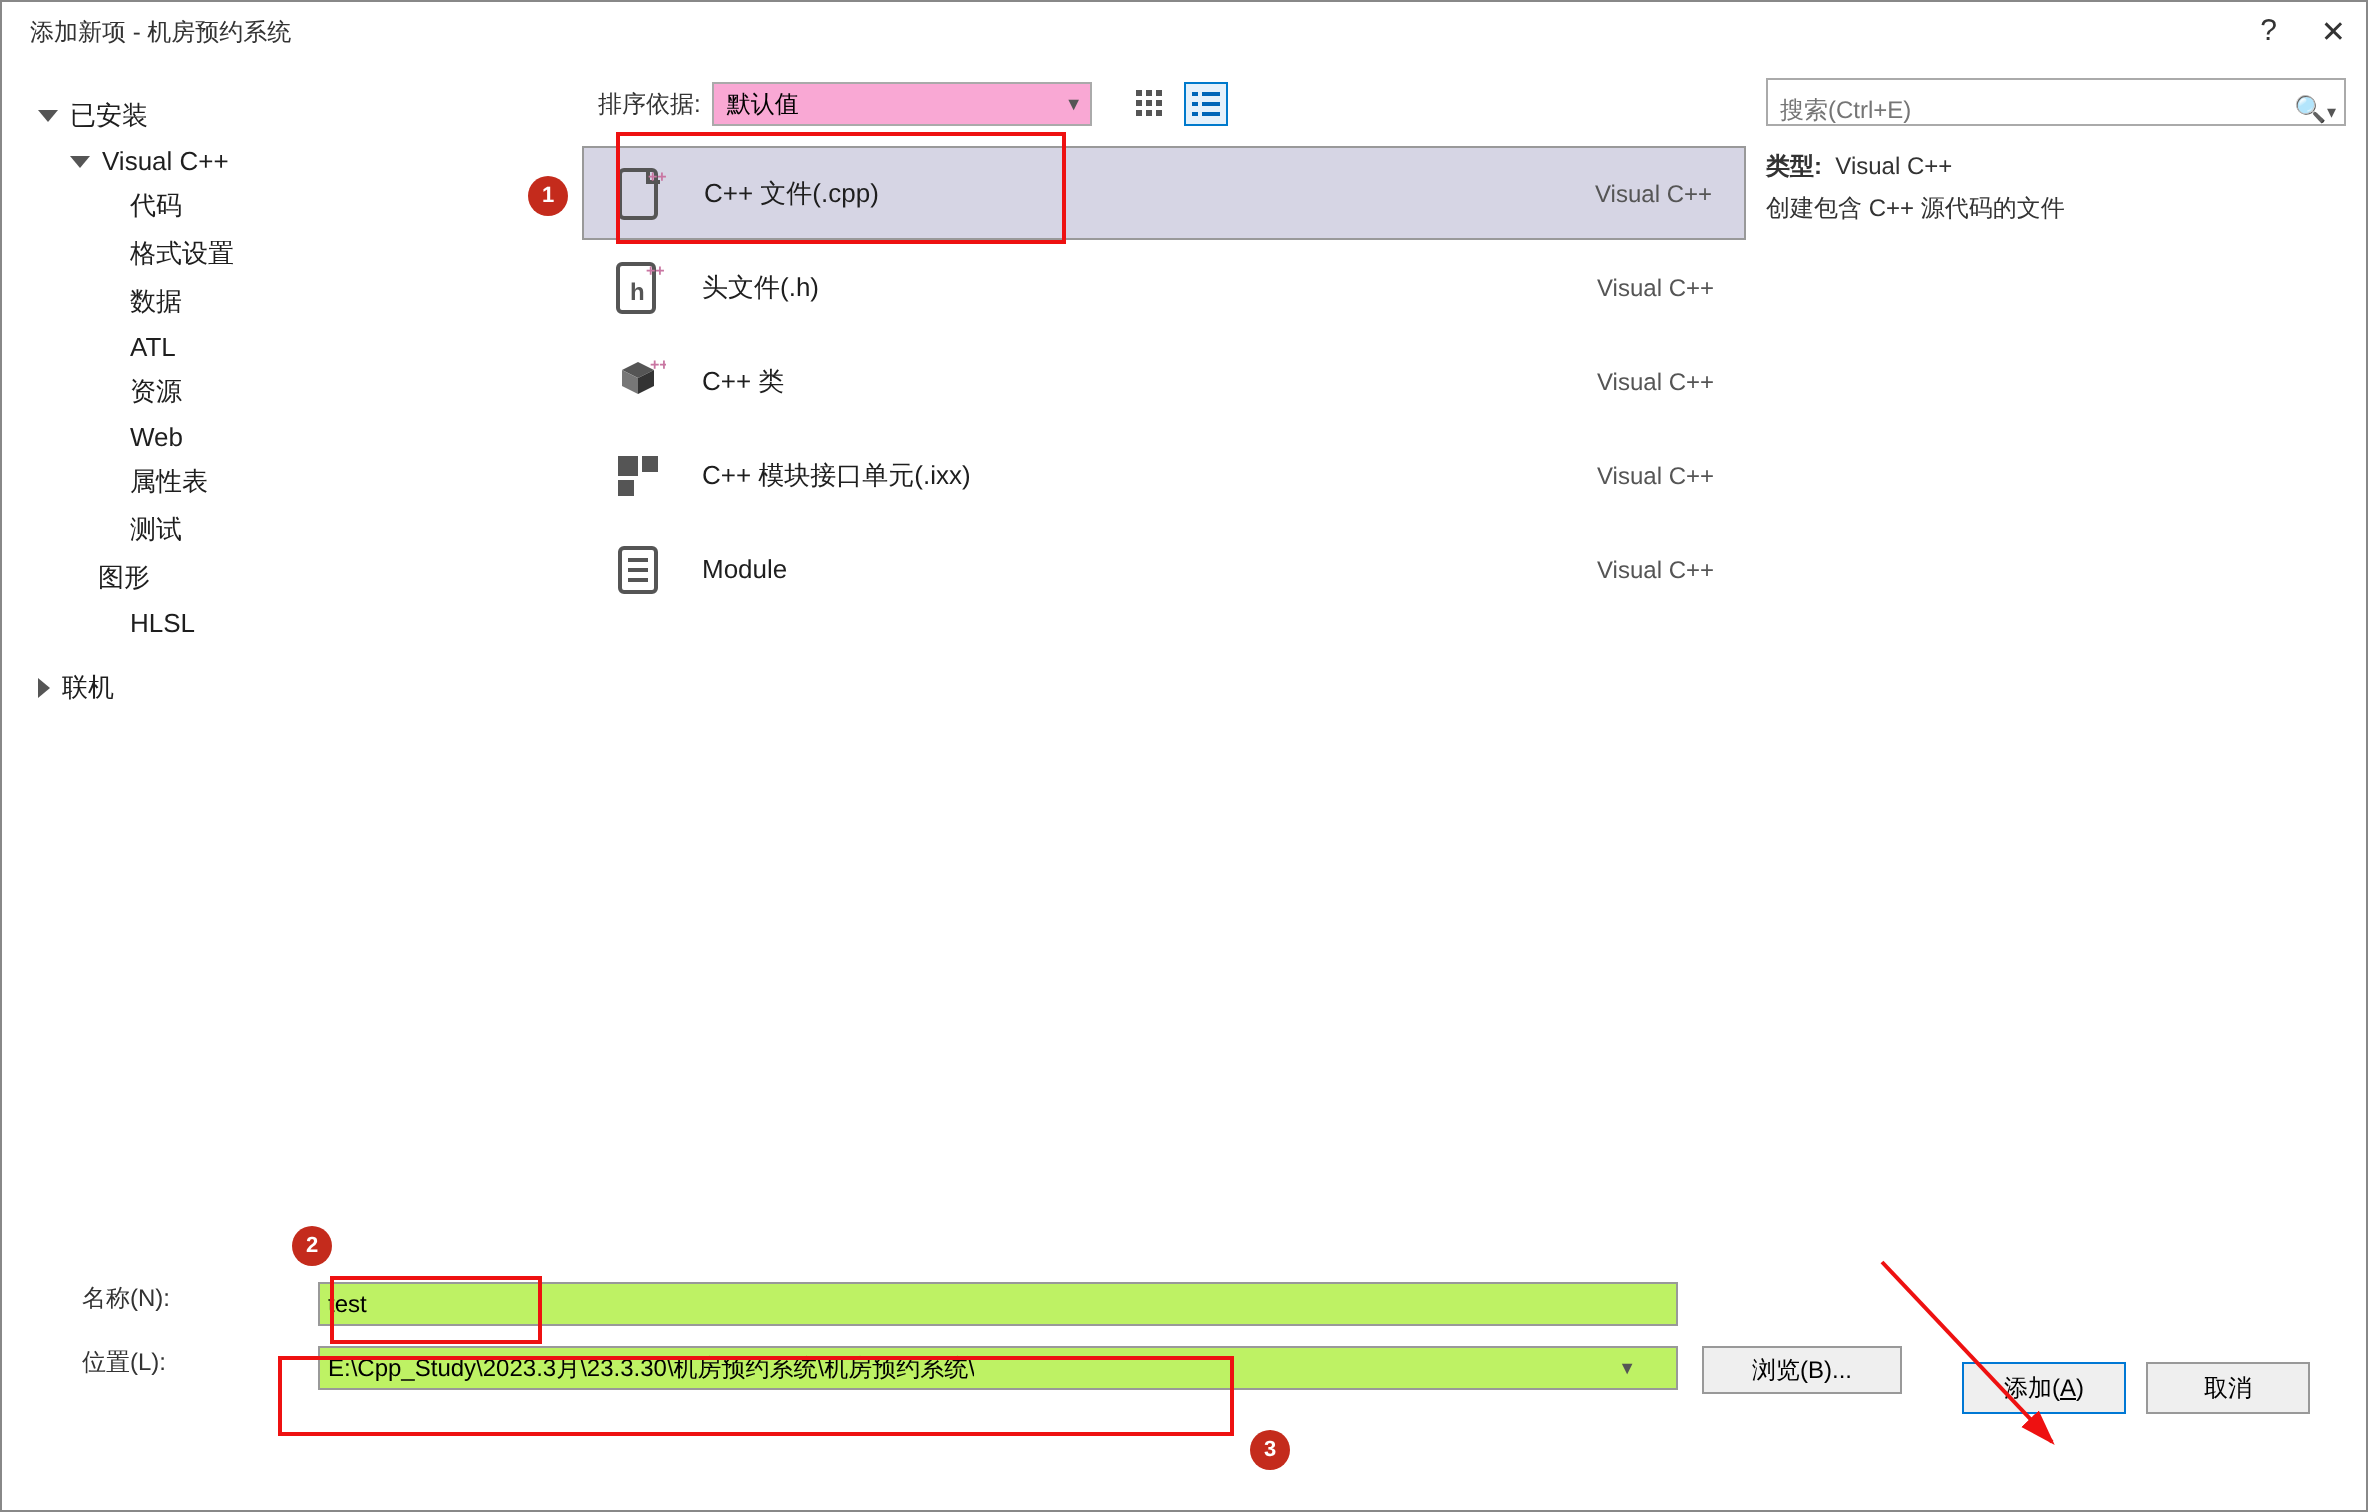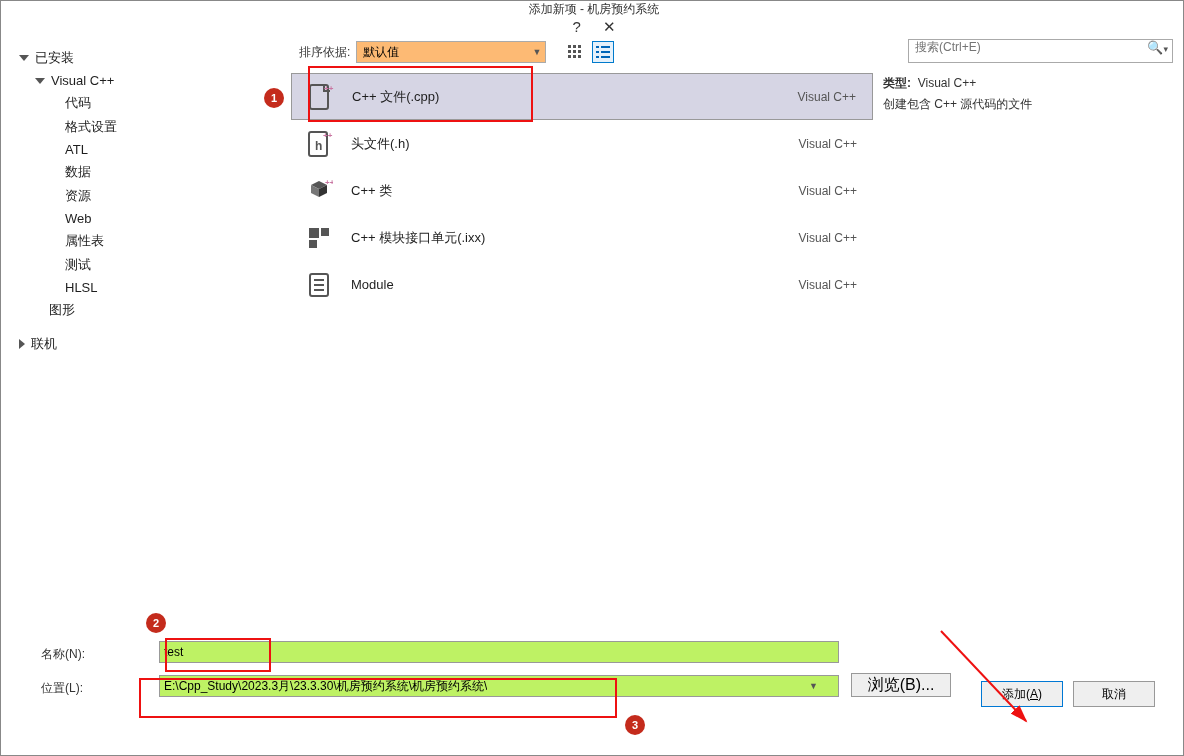--- a/index.html
+++ b/index.html
@@ -1,68 +1,68 @@
 <!DOCTYPE html>
 <html><head>
 <meta charset="utf-8">
 <style>
 * { box-sizing: border-box; margin: 0; padding: 0; font-family: "Microsoft YaHei", "Segoe UI", sans-serif; }
 body { width: 1184px; height: 756px; background: #fff; position: relative; border: 1px solid #888; overflow: hidden; }
 
-.titlebar { height: 30px; display: flex; align-items: center; justify-content: space-between; padding: 0 10px 0 14px; font-size: 12px; flex-direction: column; }
+.titlebar { height: 30px; display: flex; align-items: center; justify-content: space-between; padding: 0 10px 0 14px; font-size: 12px; }
 .titlebar .title { color: #333; }
 .titlebar .controls { display: flex; gap: 22px; font-size: 15px; color: #333; }
 .titlebar .controls span { cursor: pointer; }
 
 .main { display: flex; height: 596px; }
 
 .sidebar { width: 290px; padding: 15px 10px 10px 18px; font-size: 13px; color: #1e1e1e; }
 .tree-node { padding: 3px 0 3px 0; cursor: pointer; display: flex; align-items: center; }
 .tree-arrow { display: inline-block; width: 0; height: 0; margin-right: 6px; }
 .arrow-down { border-left: 5px solid transparent; border-right: 5px solid transparent; border-top: 6px solid #555; }
 .arrow-right { border-top: 5px solid transparent; border-bottom: 5px solid transparent; border-left: 6px solid #555; }
 .tree-level-1 { padding-left: 0; font-weight: normal; }
 .tree-level-2 { padding-left: 16px; }
 .tree-level-3 { padding-left: 46px; }
 .tree-level-2-plain { padding-left: 30px; }
 .tree-node.selected { font-weight: normal; }
 
 .center { flex: 1; display: flex; flex-direction: column; }
 .sortbar { height: 36px; display: flex; align-items: center; padding: 6px 8px 0 8px; gap: 6px; font-size: 12px; }
 .sort-label { color: #333; }
-.sort-dropdown { width: 190px; height: 22px; border: 1px solid #aaa; display: flex; align-items: center; justify-content: space-between; padding: 0 4px 0 6px; background: #fdba74; }
+.sort-dropdown { width: 190px; height: 22px; border: 1px solid #aaa; display: flex; align-items: center; justify-content: space-between; padding: 0 4px 0 6px; background: #f9a8d4; }
 .dd-arrow { font-size: 9px; color: #555; }
 .view-icon { width: 22px; height: 22px; border: 1px solid transparent; display: flex; align-items: center; justify-content: center; }
 .view-icon.active { border: 1px solid #007acc; background: #e5f1fb; }
 .grid-icon-svg { width: 14px; height: 14px; }
 .list-icon-svg { width: 14px; height: 14px; }
 
 .item-list { flex: 1; padding-top: 6px; }
 .item-row { height: 47px; display: flex; align-items: center; padding: 0 12px 0 12px; cursor: pointer; }
 .item-row.selected { background: #d6d5e4; border: 1px solid #999; }
 .item-icon { width: 32px; height: 32px; margin-right: 16px; display: flex; align-items: center; justify-content: center; }
 .item-name { flex: 1; font-size: 13px; color: #1e1e1e; }
 .item-lang { font-size: 12px; color: #555; margin-right: 4px; }
 
 .right-panel { width: 310px; padding: 8px 10px 10px 10px; }
-.search-box { height: 24px; border: 1px solid #aaa; display: flex; align-items: flex-start; padding: 0 4px 0 6px; background: #fff; margin-bottom: 12px; margin-left: 25px; }
+.search-box { height: 24px; border: 1px solid #aaa; display: flex; align-items: flex-end; padding: 0 4px 0 6px; background: #fff; margin-bottom: 12px; }
 .search-input { flex: 1; border: none; outline: none; font-size: 12px; background: transparent; }
 .search-icon { font-size: 13px; color: #555; }
 .type-line { font-size: 12px; color: #333; margin-bottom: 4px; }
 .type-line b { font-weight: bold; }
 .desc-line { font-size: 12px; color: #333; }
 
 .bottom { padding: 14px 14px 14px 40px; font-size: 12px; position: relative; }
-.form-row { display: flex; align-items: flex-end; margin-bottom: 10px; }
+.form-row { display: flex; align-items: flex-start; margin-bottom: 10px; }
 .form-label { width: 118px; color: #333; }
 .form-input { height: 22px; border: 1px solid #999; padding: 0 4px; font-size: 12px; background: #bef264; }
 .name-input { width: 680px; }
 .loc-input { width: 680px; display:flex; align-items:center; justify-content:space-between; padding-right:20px; }
 .loc-input span:first-child { overflow:hidden; white-space:nowrap; }
-.browse-btn { width: 100px; height: 24px; margin-left: 12px; border: 1px solid #999; background: #efefef; font-size: 16px; cursor: pointer; }
+.browse-btn { width: 100px; height: 24px; margin-left: 12px; border: 1px solid #999; background: #efefef; font-size: 12px; cursor: pointer; }
 
 .action-bar { position: absolute; right: 28px; bottom: 14px; display: flex; gap: 10px; }
 .action-btn { width: 82px; height: 26px; border: 1px solid #999; background: #efefef; font-size: 12px; cursor: pointer; display:flex; align-items:center; justify-content:center; }
 .action-btn.primary { border: 1px solid #0078d4; }
 
 
 .ann-circle { position: absolute; width: 20px; height: 20px; border-radius: 50%; background: #c42b1c; color: #fff; font-size: 11px; display: flex; align-items: center; justify-content: center; font-weight: bold; z-index: 100; }
 .ann-box { position: absolute; border: 2px solid #e11; pointer-events: none; z-index: 99; }
 .ann-arrow { position: absolute; z-index: 99; pointer-events: none; }
 
@@ -91,42 +91,42 @@
       <span class="tree-arrow arrow-down"></span>
       <span>Visual C++</span>
     </div>
     <div class="tree-node tree-level-3">
         <span>代码</span>
       </div>
     <div class="tree-node tree-level-3">
         <span>格式设置</span>
       </div>
     <div class="tree-node tree-level-3">
+        <span>数据</span>
+      </div>
+    <div class="tree-node tree-level-3">
         <span>ATL</span>
       </div>
     <div class="tree-node tree-level-3">
-        <span>数据</span>
-      </div>
-    <div class="tree-node tree-level-3">
         <span>资源</span>
       </div>
     <div class="tree-node tree-level-3">
         <span>Web</span>
       </div>
     <div class="tree-node tree-level-3">
         <span>属性表</span>
       </div>
     <div class="tree-node tree-level-3">
         <span>测试</span>
-      </div>
-    <div class="tree-node tree-level-3">
-        <span>HLSL</span>
       </div>
     <div class="tree-node tree-level-2-plain">
         <span>图形</span>
+      </div>
+    <div class="tree-node tree-level-3">
+        <span>HLSL</span>
       </div>
     <div style="height:10px"></div>
     <div class="tree-node tree-level-1">
       <span class="tree-arrow arrow-right"></span>
       <span>联机</span>
     </div>
   </div>
 
   <div class="center">
     <div class="sortbar">

